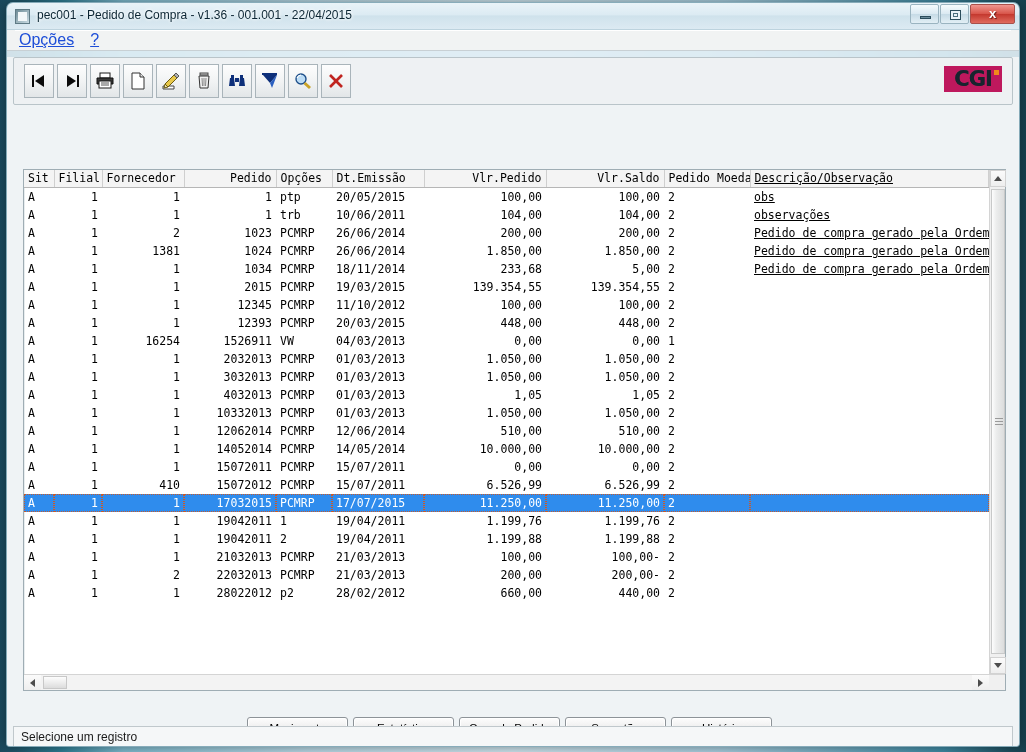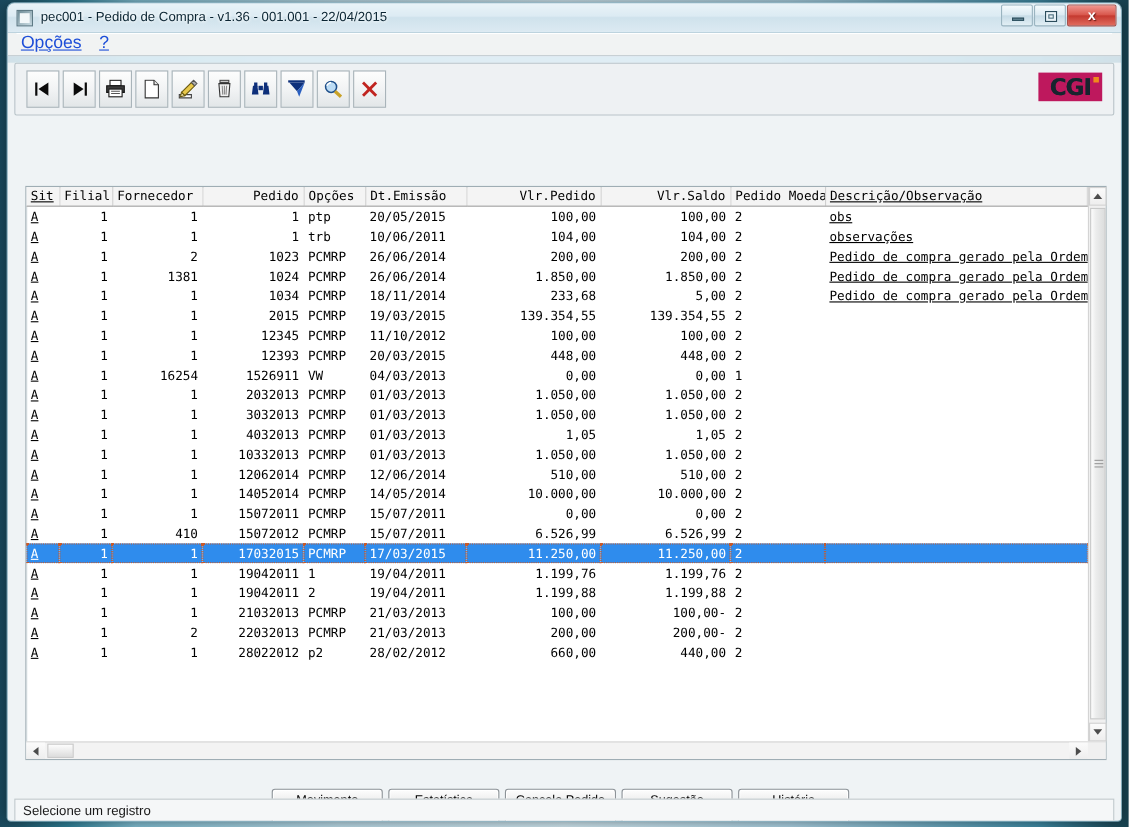--- a/index.html
+++ b/index.html
@@ -192,21 +192,21 @@
     font-family: "DejaVu Sans Mono","Liberation Mono", monospace;
     font-size: 11.5px;
   }
   table.grid td {
     padding: 0 4px;
     height: 18px;
     line-height: 18px;
     white-space: nowrap;
     overflow: hidden;
   }
-  .c-sit   { width: 30px;  text-align: left; text-decoration: underline; }
+  .c-sit   { width: 30px;  text-align: left; }
   .c-fil   { width: 48px;  text-align: right; }
   .c-forn  { width: 82px;  text-align: right; }
   .c-ped   { width: 92px;  text-align: right; }
   .c-ser   { width: 56px;  text-align: left; }
   .c-dt    { width: 92px;  text-align: left; }
   .c-vlrp  { width: 122px; text-align: right; }
   .c-vlrs  { width: 118px; text-align: right; }
   .c-pmoe  { width: 86px;  text-align: left; }
   .c-desc  { width: auto;  text-align: left; text-decoration: underline; }
 
@@ -646,21 +646,21 @@
                 <td class="c-vlrs">6.526,99</td>
                 <td class="c-pmoe">2</td>
                 <td class="c-desc"></td>
               </tr>
               <tr class="row selected">
                 <td class="c-sit">A</td>
                 <td class="c-fil">1</td>
                 <td class="c-forn">1</td>
                 <td class="c-ped">17032015</td>
                 <td class="c-ser">PCMRP</td>
-                <td class="c-dt">17/03/2015</td>
+                <td class="c-dt">17/07/2015</td>
                 <td class="c-vlrp">11.250,00</td>
                 <td class="c-vlrs">11.250,00</td>
                 <td class="c-pmoe">2</td>
                 <td class="c-desc"></td>
               </tr>
               <tr class="row">
                 <td class="c-sit">A</td>
                 <td class="c-fil">1</td>
                 <td class="c-forn">1</td>
                 <td class="c-ped">19042011</td>

